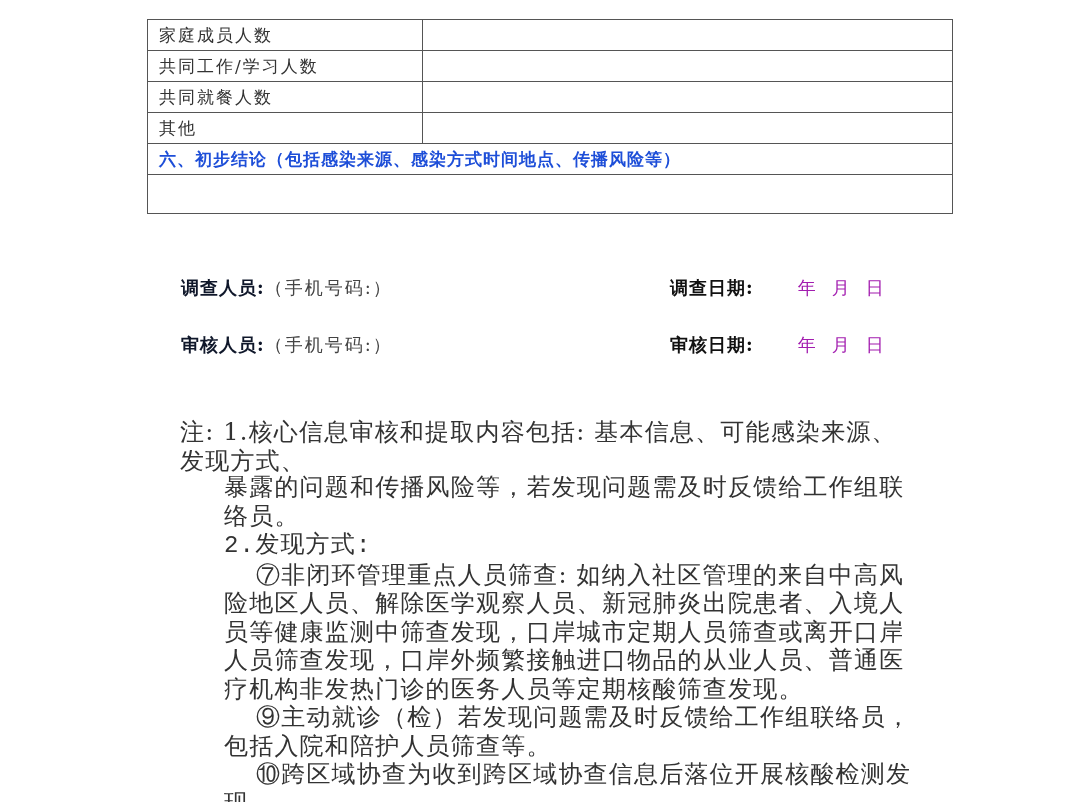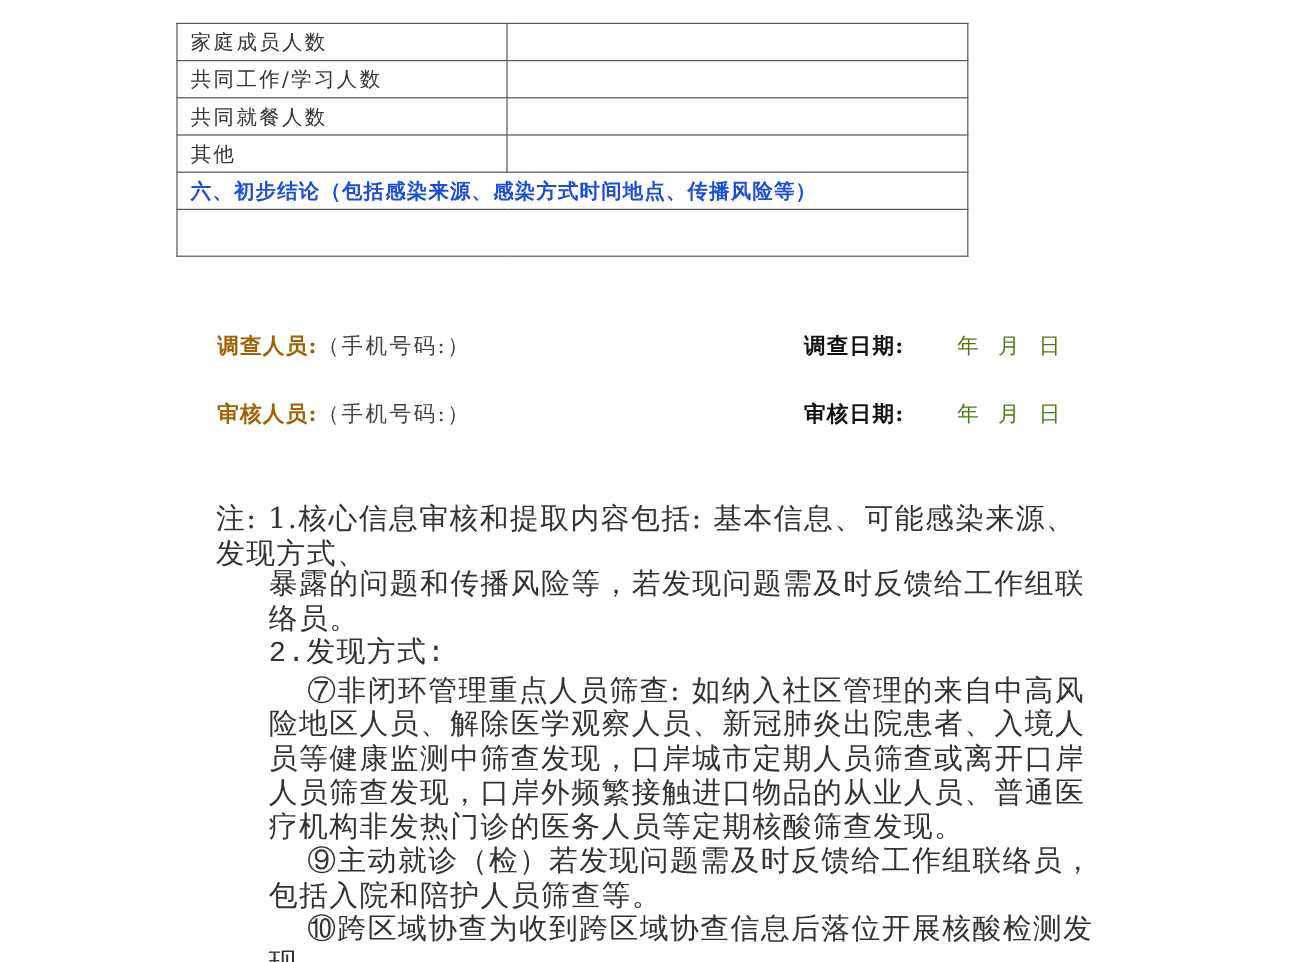--- a/index.html
+++ b/index.html
@@ -1,37 +1,37 @@
 <!DOCTYPE html>
 <html><head>
 <meta charset="utf-8">
 <style>
   html, body { margin:0; padding:0; }
   body {
     width:1080px; height:802px; background:#ffffff; position:relative; overflow:hidden;
     font-family:"DejaVu Serif","Liberation Serif",serif; color:#222;
   }
   .table {
-    position:absolute; left:147px; top:19px; width:660px;
+    position:absolute; left:147px; top:19px; width:806px;
     border-collapse:collapse; table-layout:fixed;
   }
   .table td {
     border:1.5px solid #555; padding:0 0 0 11px; font-size:17px; height:30px;
     vertical-align:middle; letter-spacing:2px; color:#333;
   }
   .table td.label { width:263px; }
   .table tr.conclusion-head td { font-weight:bold; letter-spacing:1px; color:#1d4ed8; }
   .table tr.conclusion-body td { height:38px; }
   .sig-row { position:absolute; left:181px; width:720px; height:30px; font-size:18px; }
   .sig-row .left { position:absolute; left:0; top:0; }
-  .sig-row .left b { font-weight:bold; color:#a16207; letter-spacing:1px; }
+  .sig-row .left b { font-weight:bold; color:#0f172a; letter-spacing:1px; }
   .sig-row .left span.ph { color:#444; letter-spacing:2px; }
   .sig-row .right { position:absolute; left:469px; top:0; }
   .sig-row .right b { font-weight:bold; color:#111; letter-spacing:1px;margin-left:20px; }
-  .sig-row .right .date { display:inline-block; margin-left:44px; color:#4d7c0f; word-spacing:12px; letter-spacing:0; }
+  .sig-row .right .date { display:inline-block; margin-left:44px; color:#a21caf; word-spacing:12px; letter-spacing:0; }
   .sig-row .right .date span { margin-right:16px; }
   .notes { position:absolute; left:180px; top:418px; width:740px; font-size:24px; line-height:28.5px; color:#333; letter-spacing:1.2px; }
   .notes p { margin:0; }
   .notes .indent1 { padding-left:44px;font-family:Liberation Mono, monospace; }
   .notes .indent2 { padding-left:44px; text-indent:32px; }
 </style>
 </head>
 <body>
 
 <table class="table">

